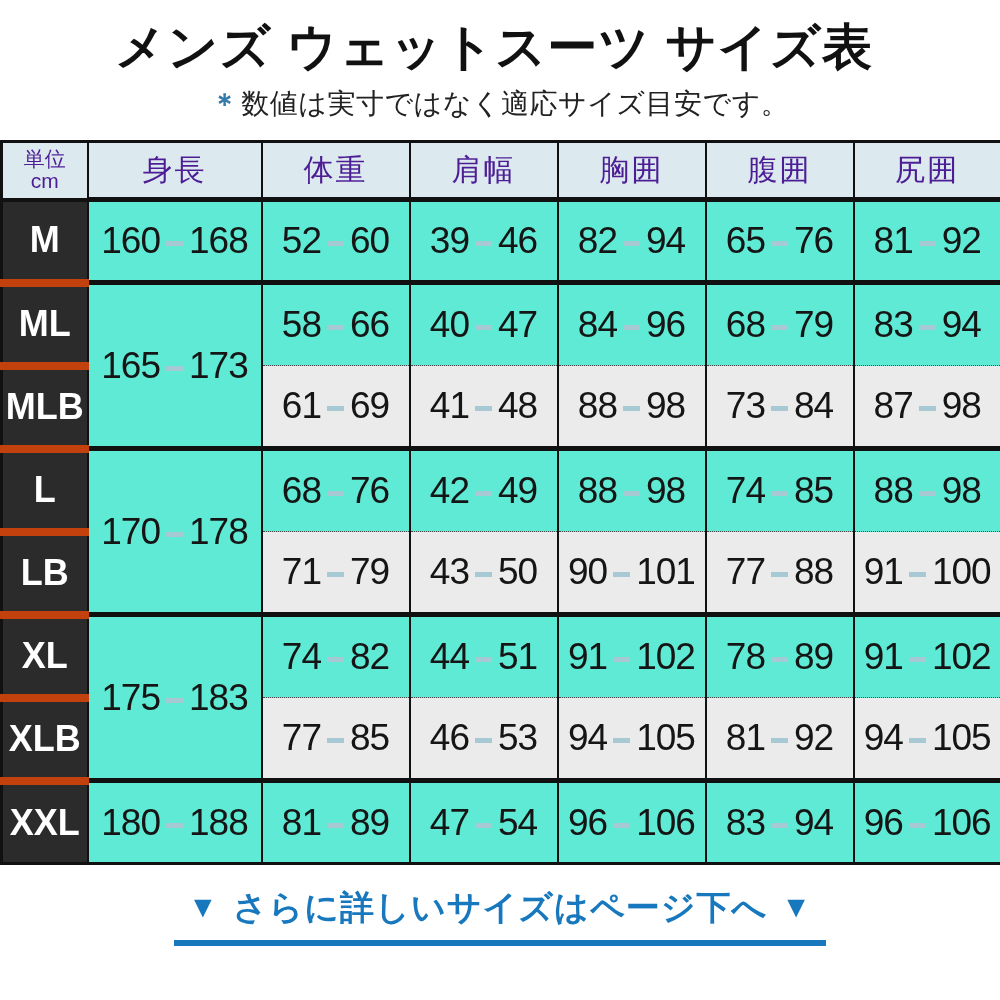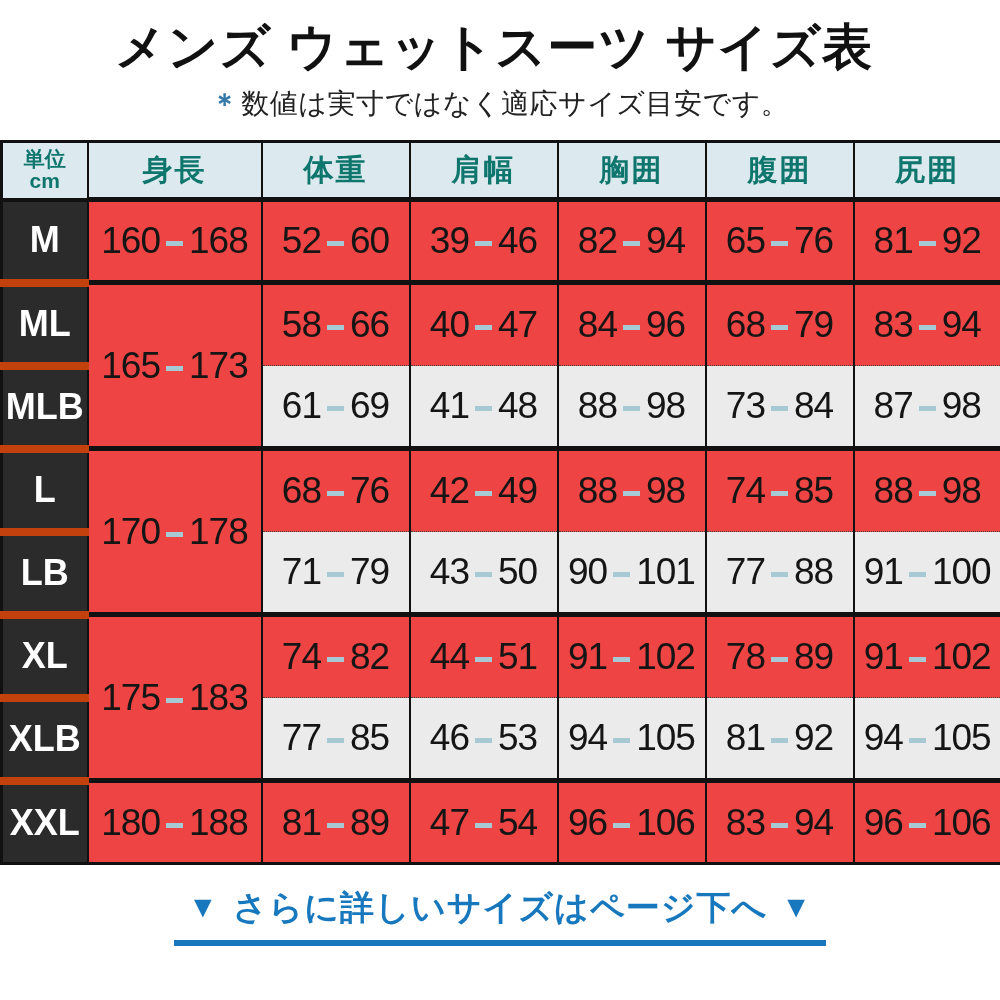--- a/index.html
+++ b/index.html
@@ -29,32 +29,32 @@
   .subtitle .ast{color:var(--ast);font-weight:700;margin-right:2px;}
   table.size-table{
     width:996px;margin:17px auto 0 auto;
     border-collapse:collapse;table-layout:fixed;
     border:3px solid var(--line);
   }
   col.c-label{width:86px;}
   col.c-height{width:174px;}
   col.c-meas{width:148px;}
   thead th{
-    background:var(--header-bg);color:#0f766e;
+    background:var(--header-bg);color:#4c1d95;
     border-left:2px solid var(--line);border-right:2px solid var(--line);
     border-bottom:4px solid var(--line);
-    font-size:30px;font-weight:700;letter-spacing:2px;
+    font-size:30px;font-weight:400;letter-spacing:2px;
     height:58px;text-align:center;vertical-align:middle;
   }
   th.unit-cell{font-size:21px;line-height:1.05;letter-spacing:0;padding:2px 0;}
   tbody tr{height:83px;}
   tbody td{
     border-left:2px solid var(--line);border-right:2px solid var(--line);
     text-align:center;vertical-align:middle;
-    font-size:37px;letter-spacing:-1px;color:#151515;background:#ef4444;
+    font-size:37px;letter-spacing:-1px;color:#151515;background:#5eead4;
     padding:0;
   }
   tbody td.shaded{background:var(--shade);}
   tbody td.size-label{
     background:var(--dark);color:#ffffff;
     font-size:36px;font-weight:800;letter-spacing:0;
     border-top:8px solid #c2410c;
   }
   tbody tr:first-child td.size-label{border-top:none;}
   tbody tr.group-start td.measure,

